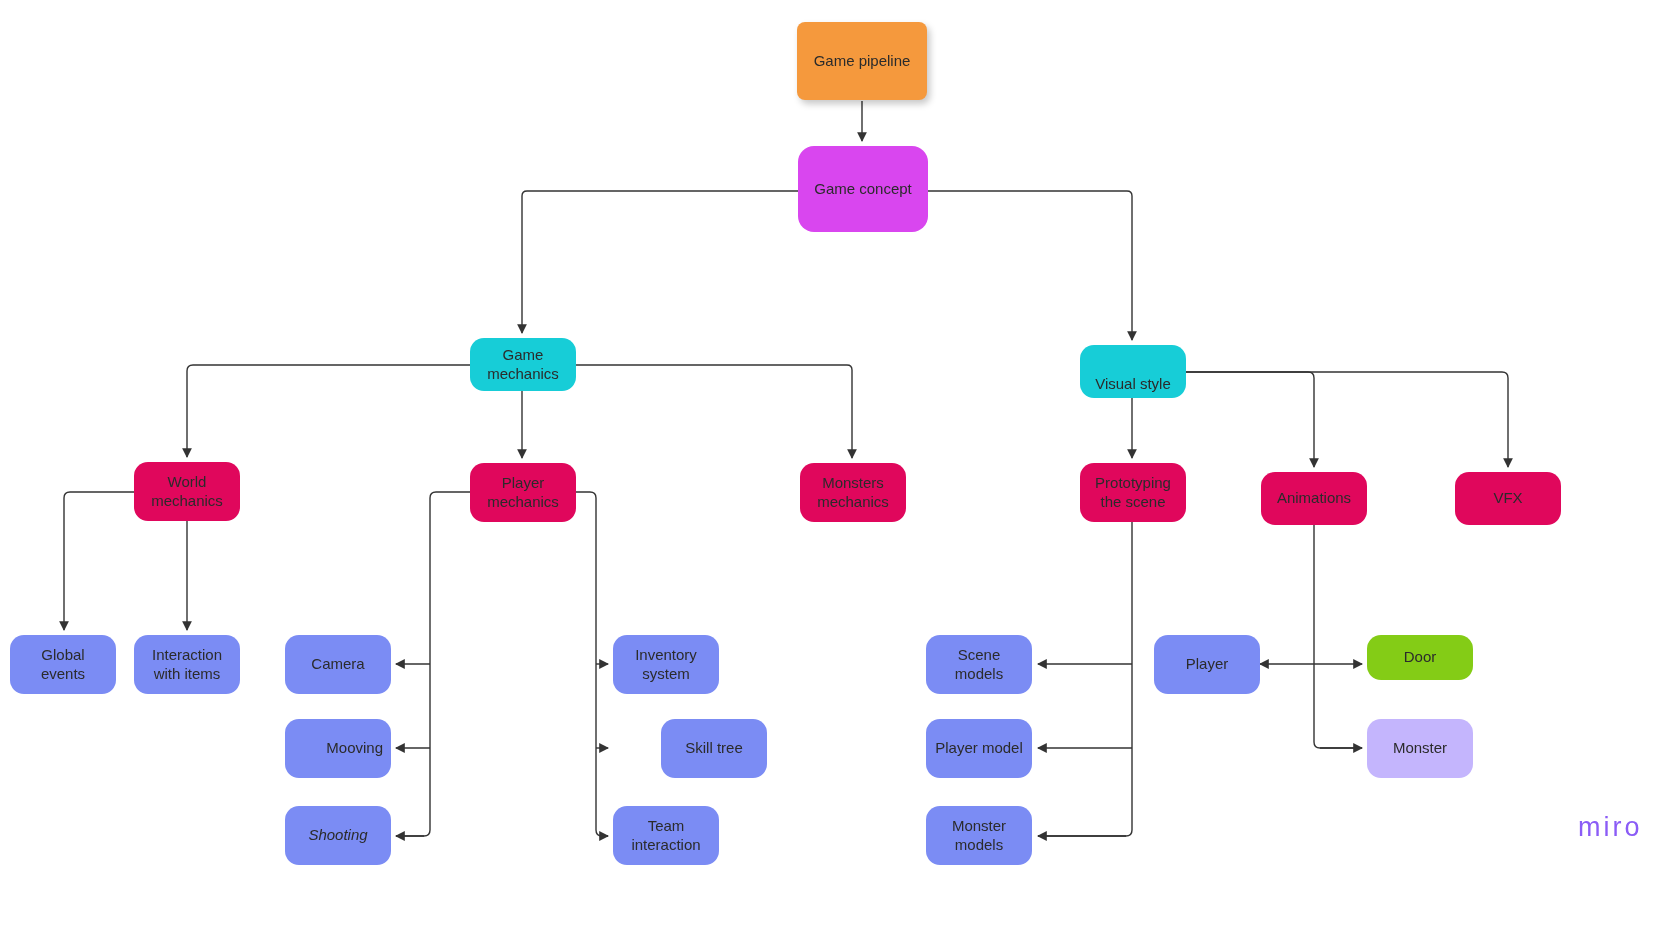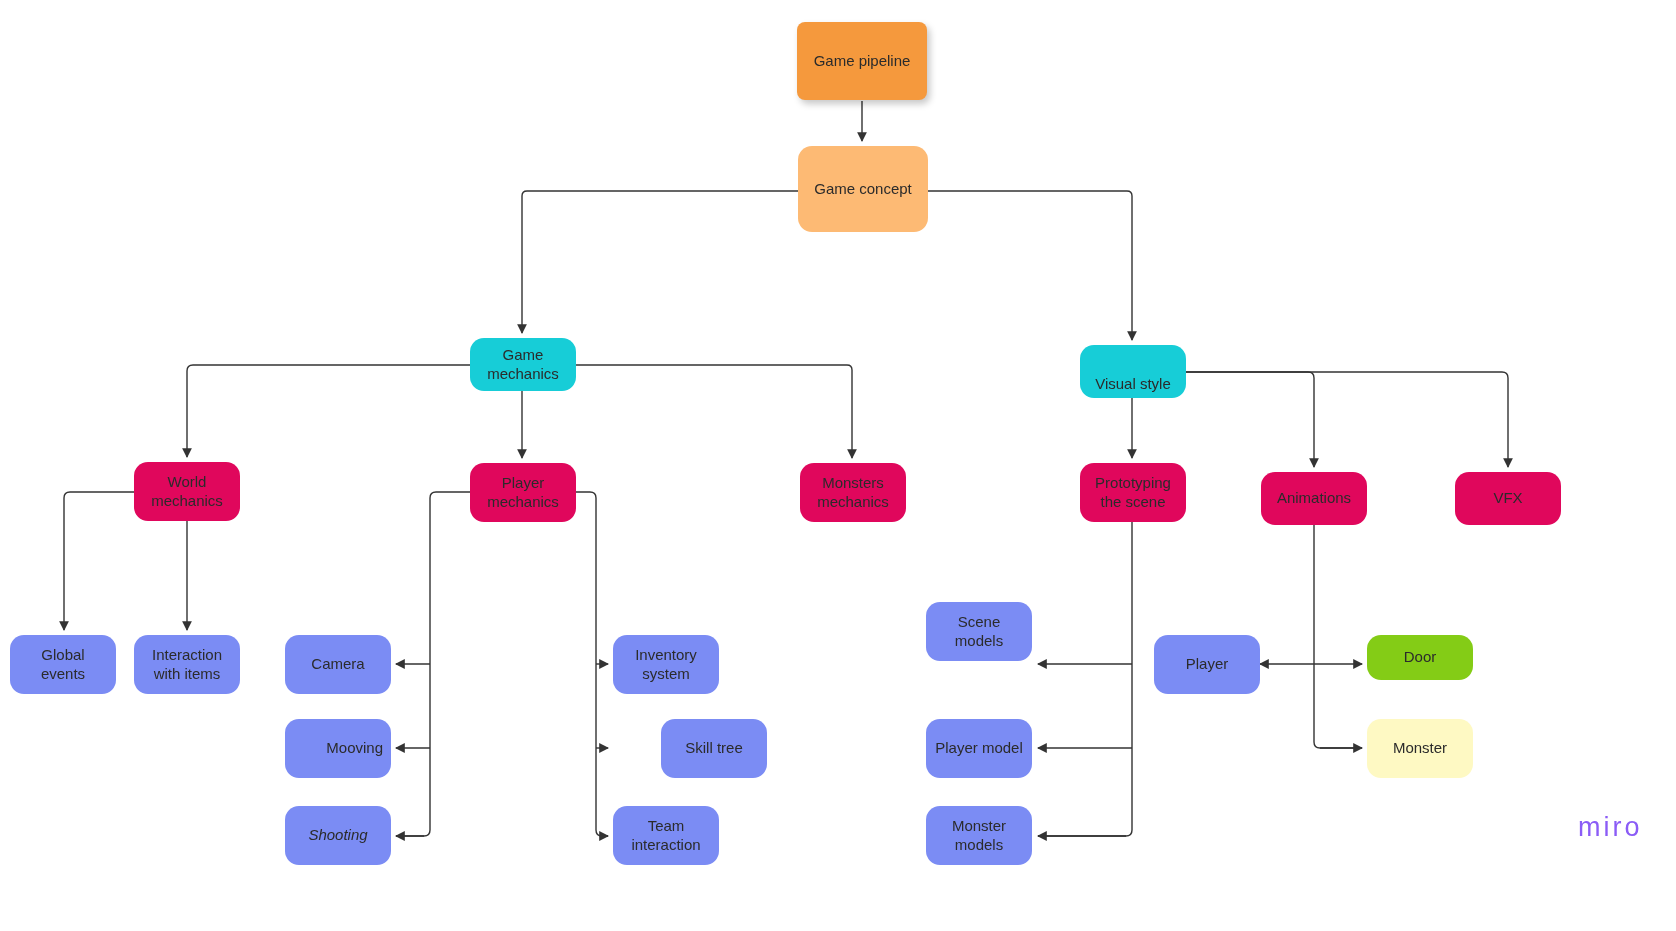--- a/index.html
+++ b/index.html
@@ -113,21 +113,21 @@
       <path d="M 1314 664 L 1362 664" marker-end="url(#arrow)"></path>
       <path d="M 1320 748 L 1362 748" marker-end="url(#arrow)"></path>
 
     </g>
   </svg>
 
   <div class="node sticky" style="left:797px; top:22px; width:130px; height:78px; background:#F5993D;">
     <span class="node-label">Game pipeline</span>
   </div>
 
-  <div class="node rounded" style="left:798px; top:146px; width:130px; height:86px; background:#fdba74;">
+  <div class="node rounded" style="left:798px; top:146px; width:130px; height:86px; background:#d946ef;border-radius:16px;">
     <span class="node-label">Game concept</span>
   </div>
 
   <div class="node rounded" style="left:470px; top:338px; width:106px; height:53px; background:#17CDD7;">
     <span class="node-label">Game mechanics</span>
   </div>
 
   <div class="node rounded" style="left:1080px; top:345px; width:106px; height:53px; background:#17CDD7;align-items:flex-end;">
     <span class="node-label">Visual style</span>
   </div>
@@ -181,39 +181,39 @@
   </div>
 
   <div class="node rounded" style="left:613px; top:719px; width:106px; height:59px; background:#7B8CF4;margin-left:48px;">
     <span class="node-label">Skill tree</span>
   </div>
 
   <div class="node rounded" style="left:613px; top:806px; width:106px; height:59px; background:#7B8CF4;">
     <span class="node-label">Team interaction</span>
   </div>
 
-  <div class="node rounded" style="left:926px; top:602px; width:106px; height:59px; background:#7B8CF4;">
+  <div class="node rounded" style="left:926px; top:635px; width:106px; height:59px; background:#7B8CF4;">
     <span class="node-label">Scene models</span>
   </div>
 
   <div class="node rounded" style="left:926px; top:719px; width:106px; height:59px; background:#7B8CF4;">
     <span class="node-label">Player model</span>
   </div>
 
   <div class="node rounded" style="left:926px; top:806px; width:106px; height:59px; background:#7B8CF4;">
     <span class="node-label">Monster models</span>
   </div>
 
   <div class="node rounded" style="left:1154px; top:635px; width:106px; height:59px; background:#7B8CF4;">
     <span class="node-label">Player</span>
   </div>
 
   <div class="node rounded" style="left:1367px; top:635px; width:106px; height:45px; background:#84cc16;">
     <span class="node-label">Door</span>
   </div>
 
-  <div class="node rounded" style="left:1367px; top:719px; width:106px; height:59px; background:#fef9c3;">
+  <div class="node rounded" style="left:1367px; top:719px; width:106px; height:59px; background:#c4b5fd;">
     <span class="node-label">Monster</span>
   </div>
 
   <div class="watermark" style="left:1578px; top:812px;">miro</div>
 
 </div>
 
 </body></html>

